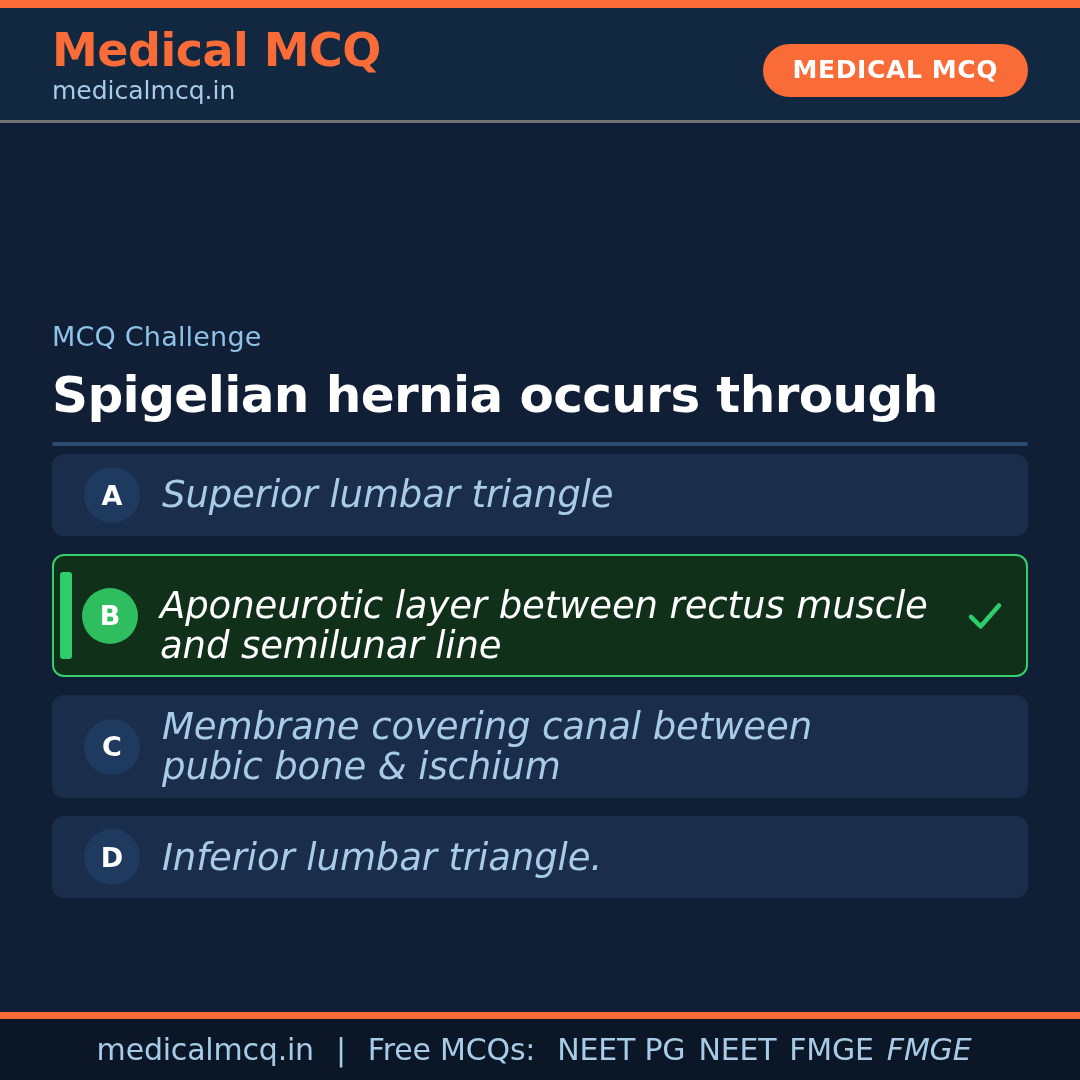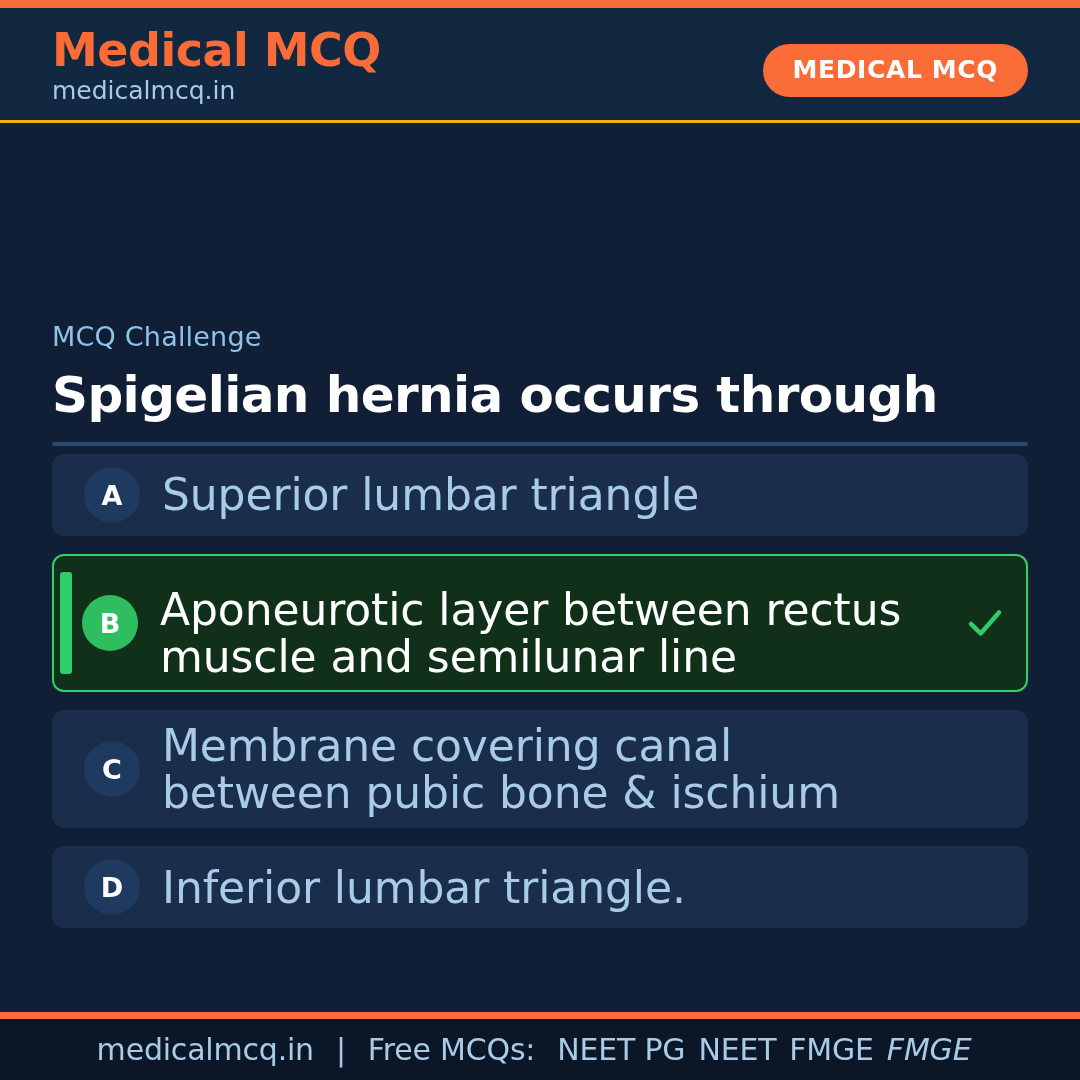--- a/index.html
+++ b/index.html
@@ -25,21 +25,21 @@
     background: #f96c38;
   }
 
   
   .header {
     position: absolute;
     top: 8px; left: 0;
     width: 1080px;
     height: 115px;
     background: #122740;
-    border-bottom: 3px solid #eab308;
+    border-bottom: 3px solid #737373;
   }
 
   .brand {
     position: absolute;
     left: 52px;
     top: 18px;
   }
 
   .brand-title {
     font-size: 46px;
@@ -142,25 +142,26 @@
     font-size: 27px;
     font-weight: bold;
     display: flex;
     align-items: center;
     justify-content: center;
     margin-left: 30px;
     margin-right: 22px;
   }
 
   .option .otext {
-    font-size: 44px;
+    font-size: 37px;
     color: #a8cce8;
     line-height: 1.07;
     letter-spacing: -0.1px;
     flex: 1 1 auto;
+    font-style: italic;
   }
 
   .option .check {
     flex: 0 0 auto;
     width: 42px;
     height: 42px;
     margin-left: 14px;
     visibility: hidden;
   }
 

